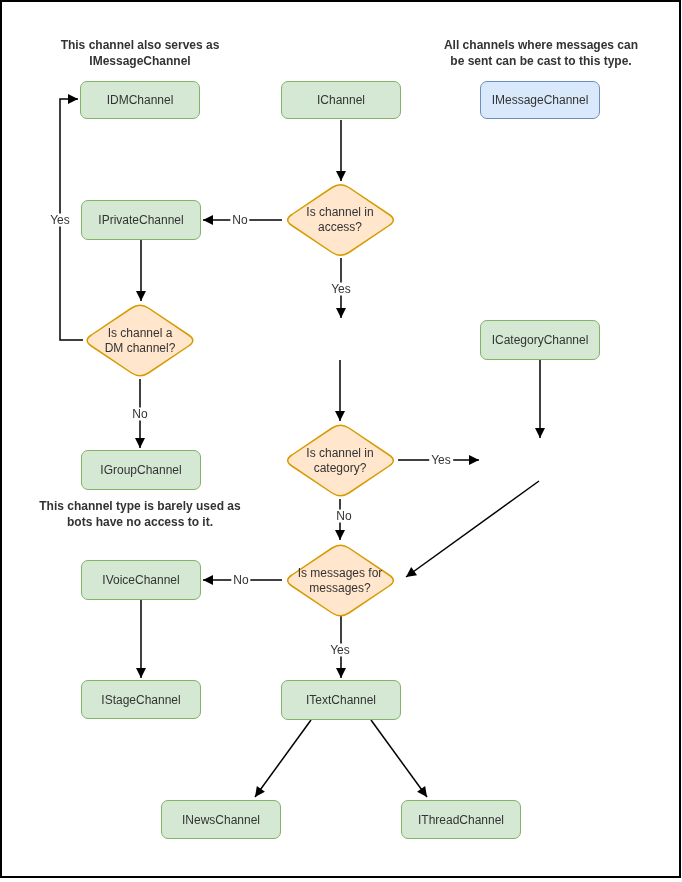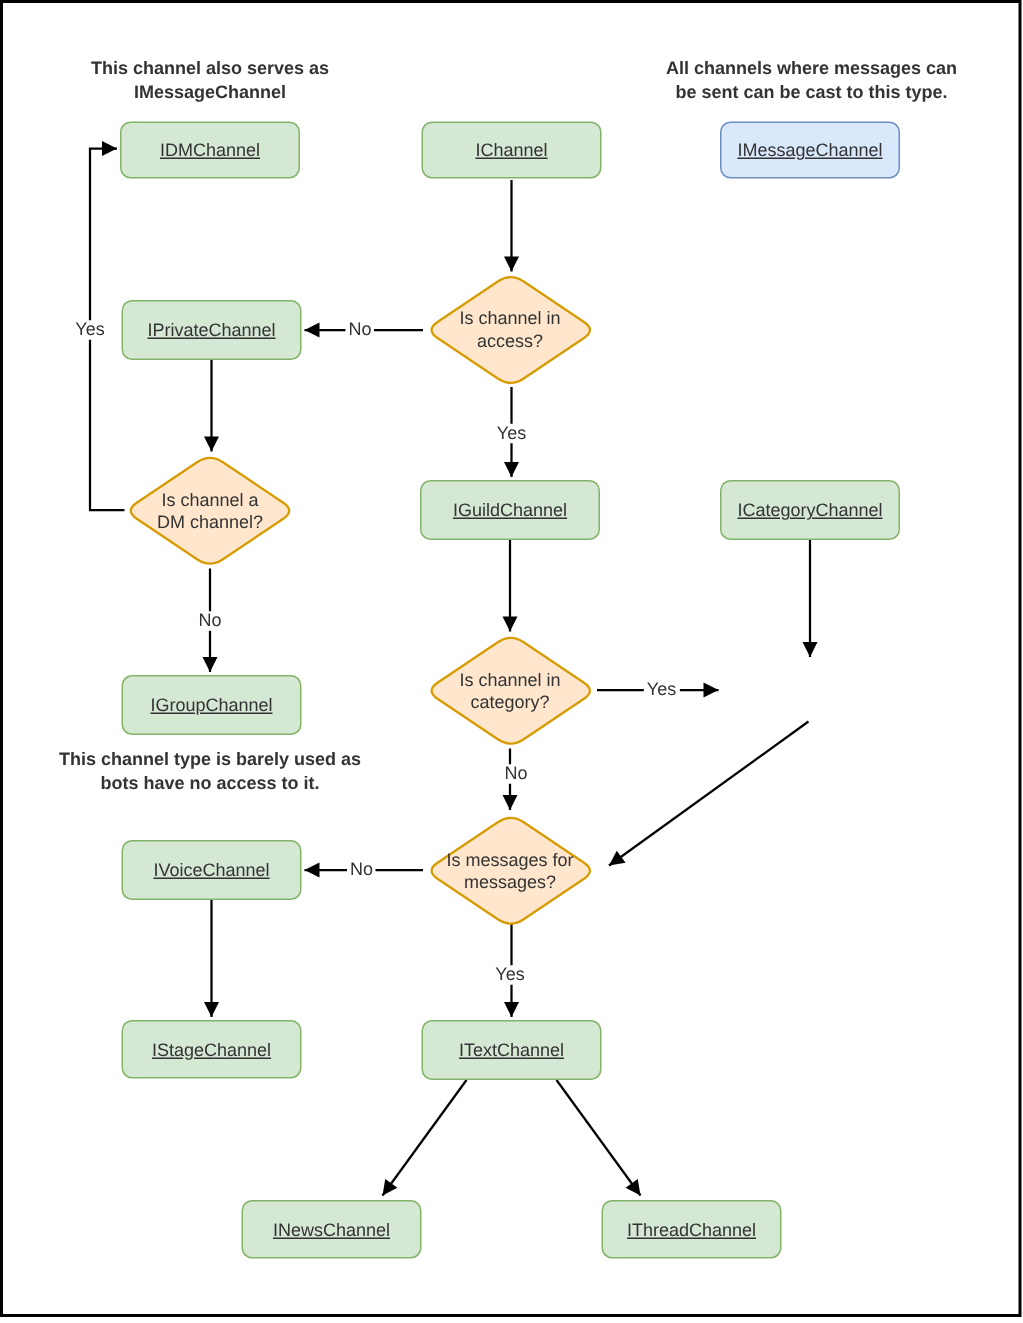--- a/index.html
+++ b/index.html
@@ -8,21 +8,21 @@
     font-family:"Liberation Sans",sans-serif;color:#333333;overflow:hidden;
   }
   .frame{
     position:absolute;left:0;top:0;width:681px;height:878px;
     border:2px solid #000;box-sizing:border-box;pointer-events:none;
   }
   .layer{position:absolute;left:0;top:0;}
   .node{
     position:absolute;box-sizing:border-box;border-radius:7px;
     display:flex;align-items:center;justify-content:center;
-    font-size:12px;text-align:center;text-decoration:underline;
+    font-size:12px;text-align:center;
   }
   .green{background:#d5e8d4;border:1px solid #82b366;}
   .blue{background:#dae8fc;border:1px solid #6c8ebf;}
   .dlabel{
     position:absolute;transform:translate(-50%,-50%);
     text-align:center;font-size:12px;line-height:15px;white-space:nowrap;
   }
   .elabel{
     position:absolute;transform:translate(-50%,-50%);
     background:#ffffff;padding:0 2px;font-size:12px;line-height:13px;
@@ -77,23 +77,20 @@
     </div>
   <div class="node green" style="left:281px;top:81px;width:120px;height:38px">
       <span>IChannel</span>
     </div>
   <div class="node blue" style="left:480px;top:81px;width:120px;height:38px">
       <span>IMessageChannel</span>
     </div>
   <div class="node green" style="left:81px;top:200px;width:120px;height:40px">
       <span>IPrivateChannel</span>
     </div>
-  <div class="node green" style="left:280px;top:320px;width:120px;height:40px">
-      <span>IGuildChannel</span>
-    </div>
   <div class="node green" style="left:480px;top:320px;width:120px;height:40px">
       <span>ICategoryChannel</span>
     </div>
   <div class="node green" style="left:81px;top:450px;width:120px;height:40px">
       <span>IGroupChannel</span>
     </div>
   <div class="node green" style="left:81px;top:560px;width:120px;height:40px">
       <span>IVoiceChannel</span>
     </div>
   <div class="node green" style="left:81px;top:680px;width:120px;height:39px">

